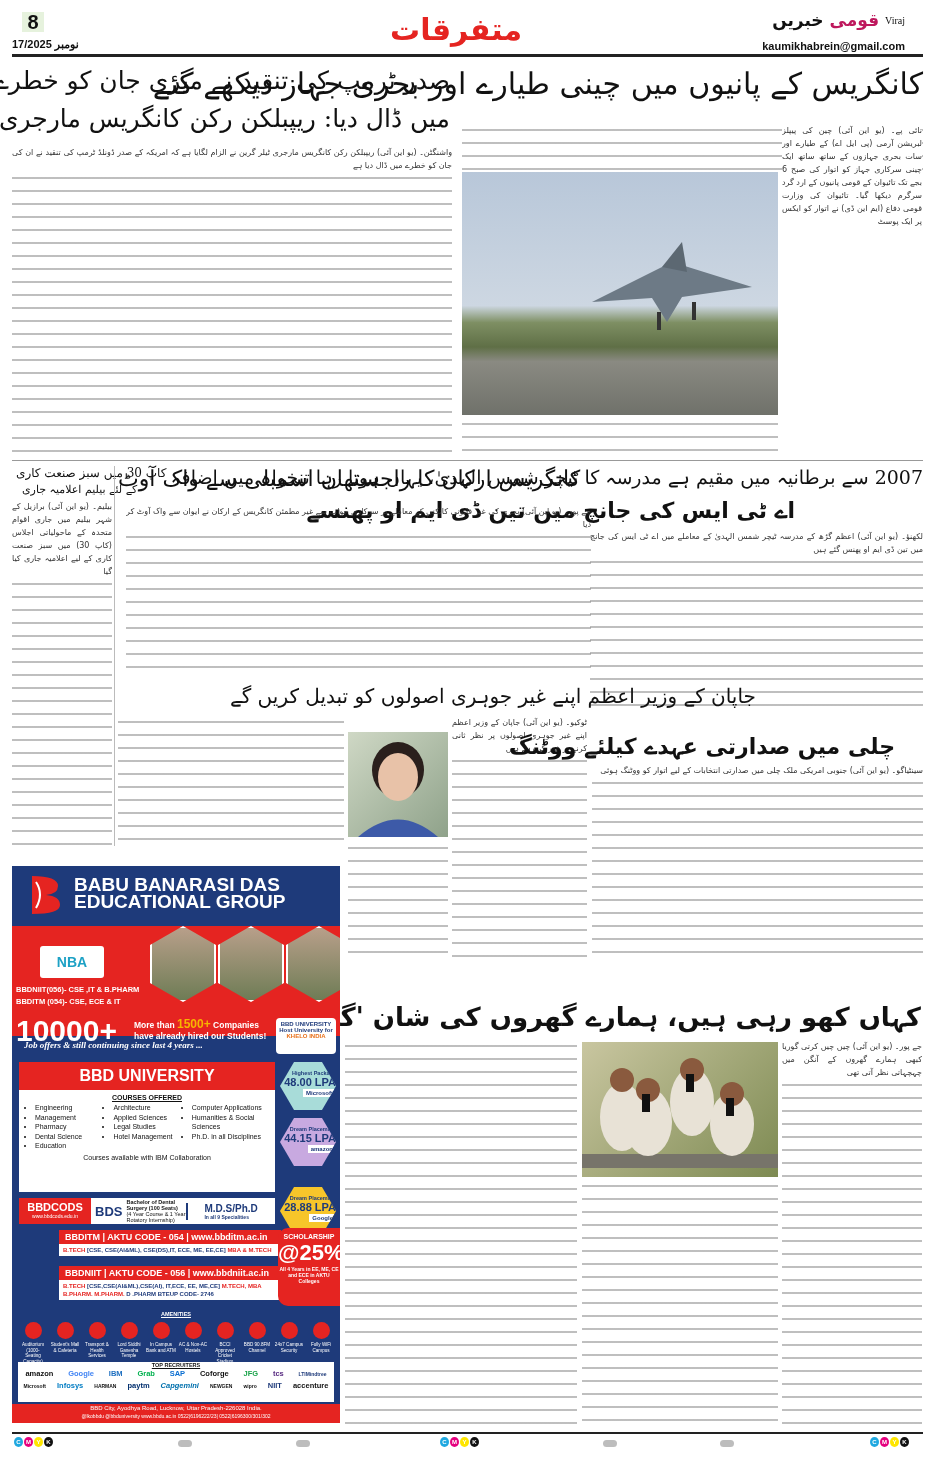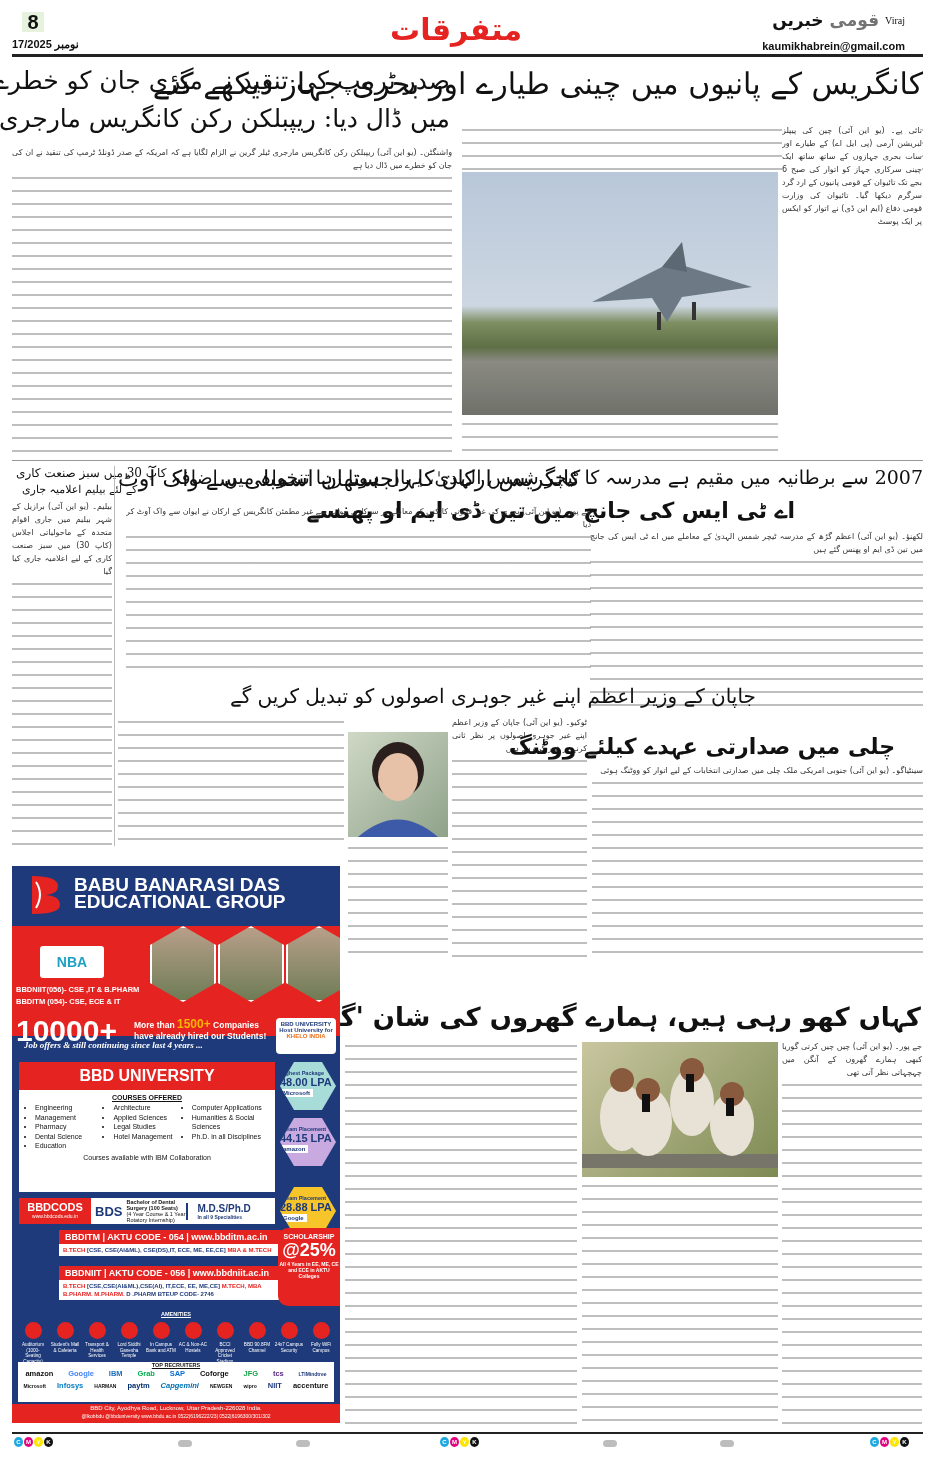--- a/index.html
+++ b/index.html
@@ -4,21 +4,21 @@
 <style>
   * { box-sizing: border-box; margin: 0; padding: 0; }
   body { width: 935px; height: 1474px; background: #fff; font-family: "DejaVu Sans", sans-serif; position: relative; overflow: hidden; color: #111; }
   .abs { position: absolute; }
   
   .page-num { left: 22px; top: 12px; width: 22px; height: 20px; background: #e6f2dd; font: bold 20px "Liberation Sans", sans-serif; text-align: center; line-height: 20px; }
   .date { left: 12px; top: 38px; font: bold 11px "Liberation Sans", sans-serif; }
   .section { left: 390px; top: 12px; font: bold 30px "DejaVu Sans", sans-serif; color: #e52421; }
   .logo { right: 30px; top: 10px; display: flex; align-items: center; gap: 6px; }
   .logo .brand { font: bold 17px "DejaVu Sans", sans-serif; }
-  .logo .brand .red { color: #737373; }
+  .logo .brand .red { color: #be185d; }
   .logo .viraj { font: 10px "Liberation Serif", serif; }
   .email { right: 30px; top: 40px; font: bold 11px "Liberation Sans", sans-serif; }
   .rule { left: 12px; right: 12px; top: 54px; height: 3px; background: #222; }
   
   .hl { direction: rtl; font-family: "DejaVu Serif", serif; color: #111; white-space: nowrap; }
   .hl-bold { font-family: "DejaVu Sans", sans-serif; font-weight: bold; }
   .col-text { direction: rtl; font: 8px/13px "DejaVu Sans", sans-serif; color: #333; overflow: hidden; text-align: justify; }
   .fake-lines { background: repeating-linear-gradient(to bottom, transparent 0 5px, #8a8a8a 5px 7px, transparent 7px 13px); opacity: .55; }
   .vrule { width: 1px; background: #bbb; }
   .hrule { height: 1px; background: #999; }
@@ -40,37 +40,37 @@
   .ad-hired { position: absolute; left: 122px; top: 153px; color: #fff; font-size: 8.5px; font-weight: bold; line-height: 11px; }
   .ad-hired .ora { color: #f7b500; font-size: 12px; }
   .bbd-host { position: absolute; right: 4px; top: 152px; width: 60px; height: 36px; background: #fff; border-radius: 4px; font-size: 6px; font-weight: bold; text-align: center; color: #1e3a7a; padding-top: 3px; }
   .jobline { position: absolute; left: 12px; top: 174px; color: #fff; font: italic bold 9px "Liberation Serif", serif; }
   .uni-box { position: absolute; left: 7px; top: 196px; width: 256px; height: 130px; background: #fff; }
   .uni-title { background: #e52421; color: #fff; font-weight: bold; font-size: 16px; text-align: center; height: 28px; line-height: 28px; }
   .courses-h { text-align: center; font-size: 7px; font-weight: bold; text-decoration: underline; margin-top: 4px; }
   .courses { display: flex; padding: 2px 6px; gap: 4px; font-size: 7px; line-height: 9.5px; }
   .courses ul { list-style: disc; padding-left: 10px; flex: 1; }
   .ibm-line { text-align: center; font-size: 7px; margin-top: 1px; }
-  .pkg { position: absolute; right: 4px; width: 56px; height: 48px; clip-path: polygon(25% 0,75% 0,100% 50%,75% 100%,25% 100%,0 50%); text-align: left; font-size: 5.5px; font-weight: bold; padding-top: 8px; color: #1e3a7a; }
+  .pkg { position: absolute; right: 4px; width: 56px; height: 48px; clip-path: polygon(25% 0,75% 0,100% 50%,75% 100%,25% 100%,0 50%); text-align: right; font-size: 5.5px; font-weight: bold; padding-top: 8px; color: #1e3a7a; }
   .pkg .amt { font-size: 11px; }
   .pkg .co { display: inline-block; background: #fff; font-size: 6px; padding: 1px 3px; margin-top: 1px; }
   .cods { position: absolute; left: 7px; top: 332px; width: 256px; height: 26px; background: #fff; display: flex; align-items: center; font-weight: bold; }
   .cods .red { background: #e52421; color: #fff; height: 100%; width: 72px; font-size: 11px; text-align: center; padding-top: 3px; }
   .cods .red small { display: block; font-size: 5px; font-weight: normal; }
   .cods .bds { font-size: 13px; padding: 0 4px; color: #1e3a7a; }
   .cods .bdsd { font-size: 5.5px; width: 60px; }
-  .cods .mds { border-left: 2px solid #1e3a7a; padding-left: 9px; font-size: 10px; color: #1e3a7a; }
+  .cods .mds { border-left: 2px solid #1e3a7a; padding-left: 16px; font-size: 10px; color: #1e3a7a; }
   .cods .mds small { display: block; font-size: 5px; }
   .code-row { position: absolute; left: 7px; width: 262px; padding-left: 40px; }
   .code-row .bar { background: #e52421; color: #fff; font-size: 9px; font-weight: bold; padding: 2px 6px; }
   .code-row .sub { background: #fff; color: #1e3a7a; font-size: 6px; font-weight: bold; padding: 2px 4px; line-height: 8px; }
   .code-row .sub .r { color: #e52421; }
   .scholar { position: absolute; right: 0; top: 362px; width: 62px; height: 78px; background: #e52421; border-radius: 10px 0 0 10px; color: #fff; text-align: center; font-weight: bold; padding-top: 5px; }
   .scholar .t { font-size: 7px; }
-  .scholar .p { font-size: 18px; }
+  .scholar .p { font-size: 22px; }
   .scholar .s { font-size: 5px; line-height: 6px; }
   .amen-h { position: absolute; left: 0; width: 100%; top: 445px; text-align: center; font-size: 5.5px; color: #fff; font-weight: bold; text-decoration: underline; }
   .amen { position: absolute; left: 6px; top: 456px; display: flex; gap: 2px; }
   .amen .a { width: 30px; text-align: center; color: #fff; font-size: 4.6px; line-height: 5.5px; }
   .amen .dot { width: 17px; height: 17px; border-radius: 50%; background: #e52421; margin: 0 auto 3px; }
   .recruit { position: absolute; left: 6px; top: 496px; width: 316px; height: 40px; background: #fff; }
   .recruit-h { text-align: center; font-size: 5.5px; font-weight: bold; text-decoration: underline; }
   .recruit-row { display: flex; justify-content: space-around; font-size: 7.5px; font-weight: bold; line-height: 12px; }
   .addr { position: absolute; left: 0; top: 538px; width: 100%; height: 19px; background: #e52421; color: #fff; font-size: 6px; text-align: center; line-height: 8px; }
   

